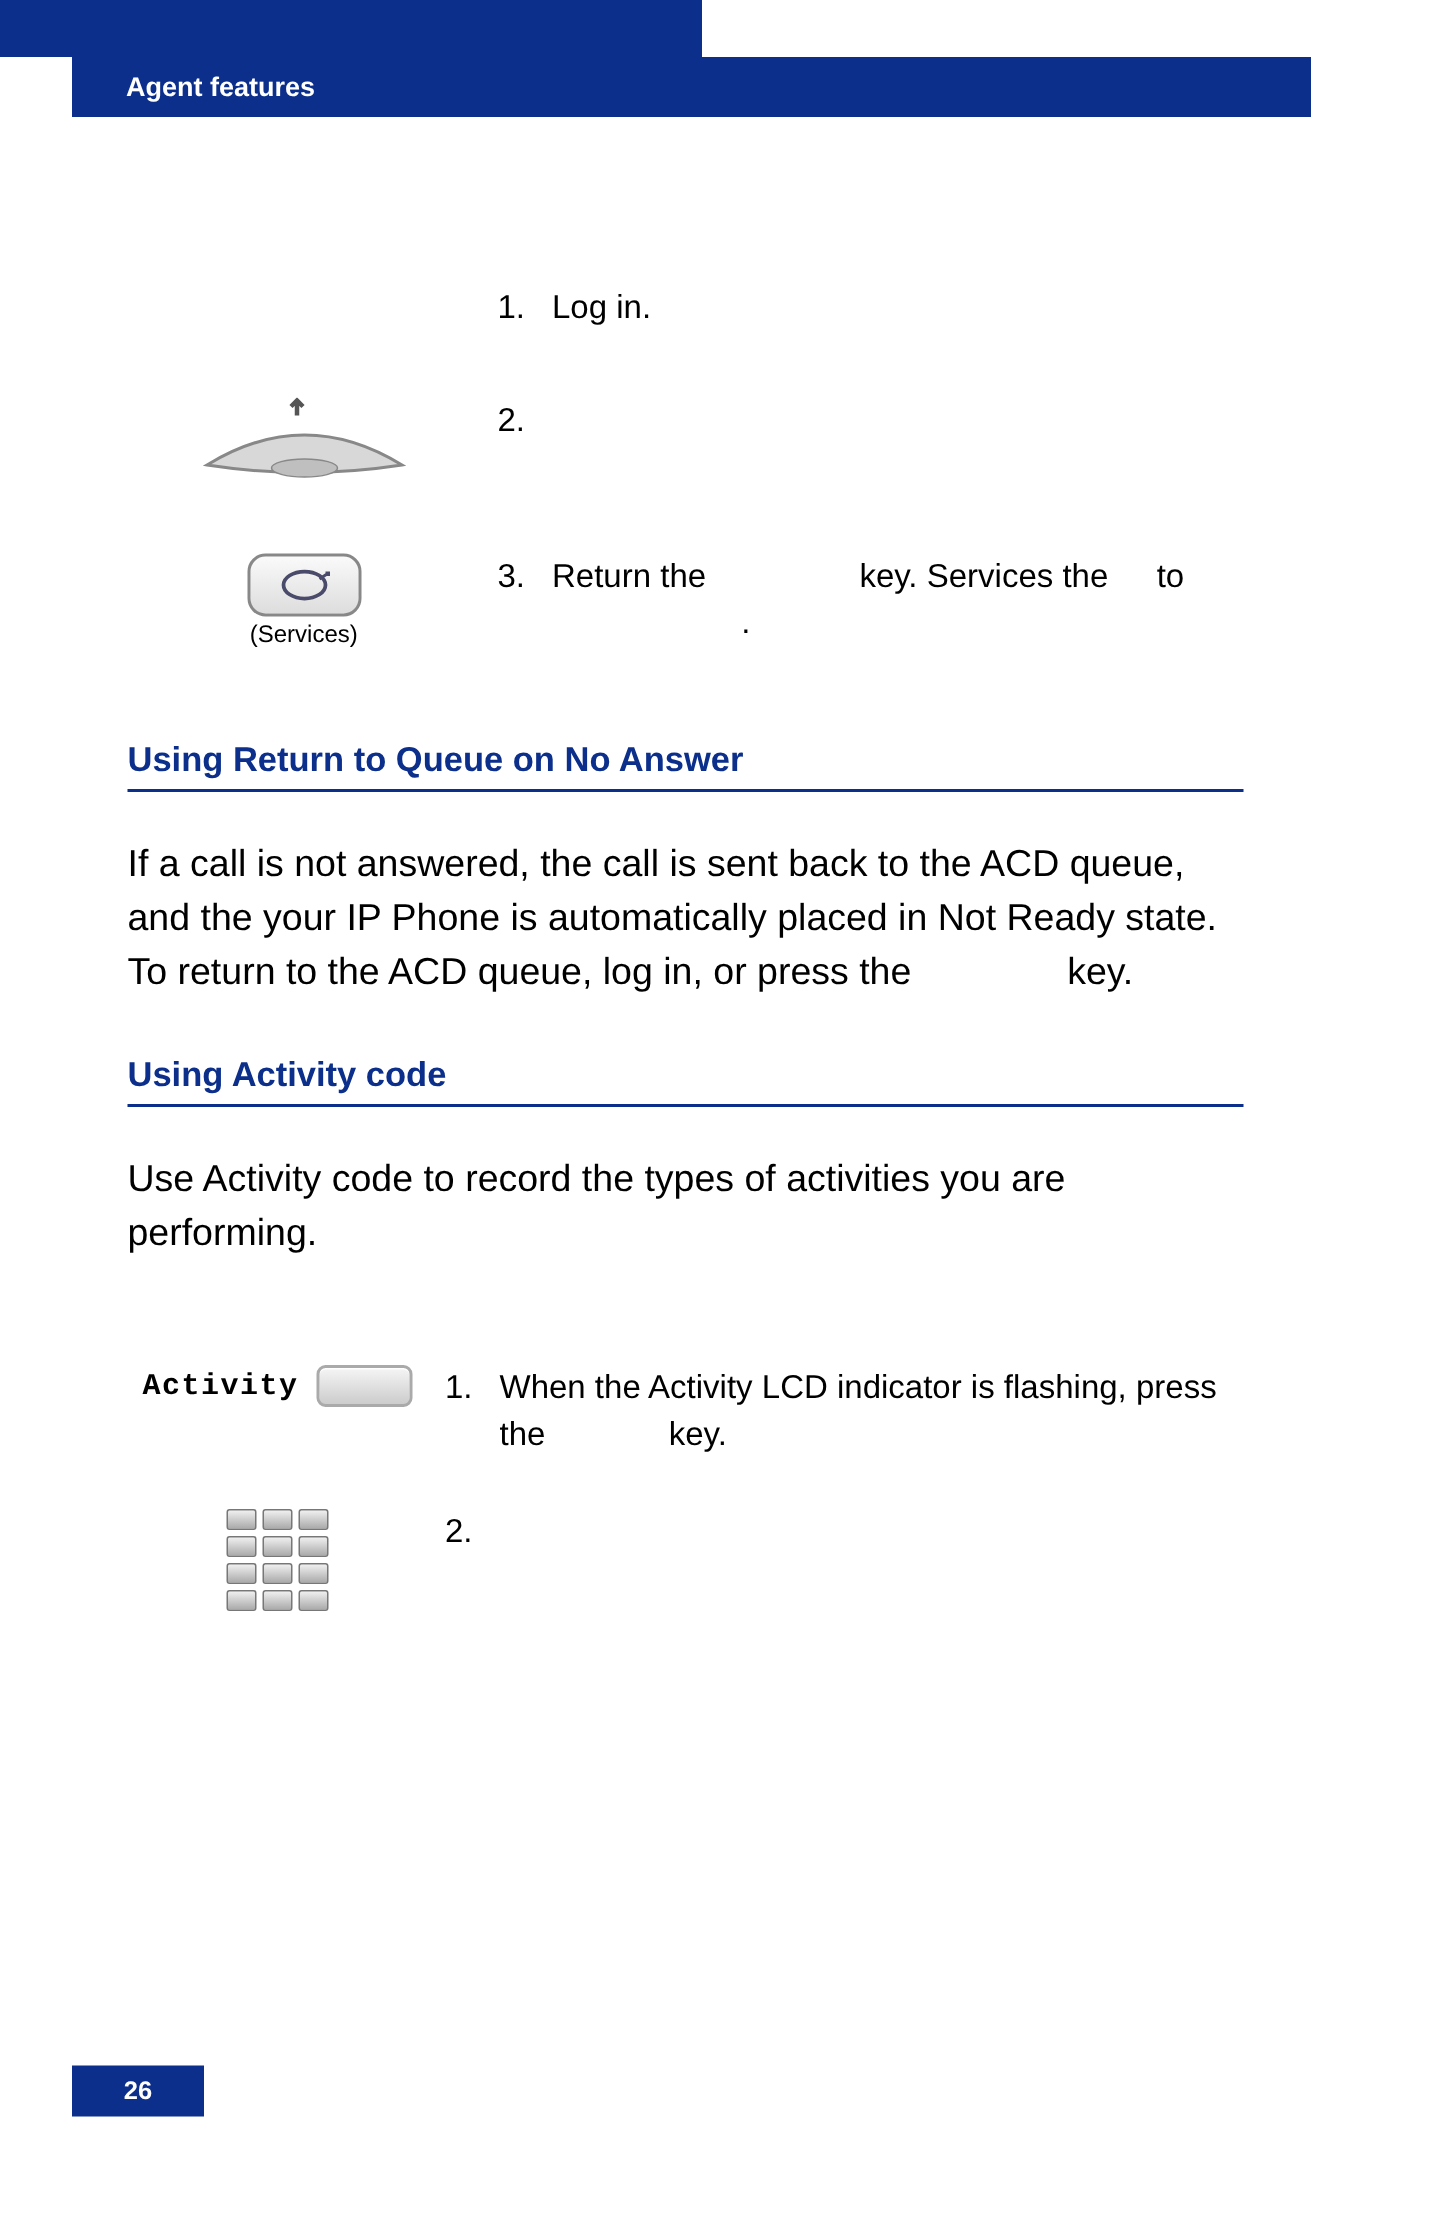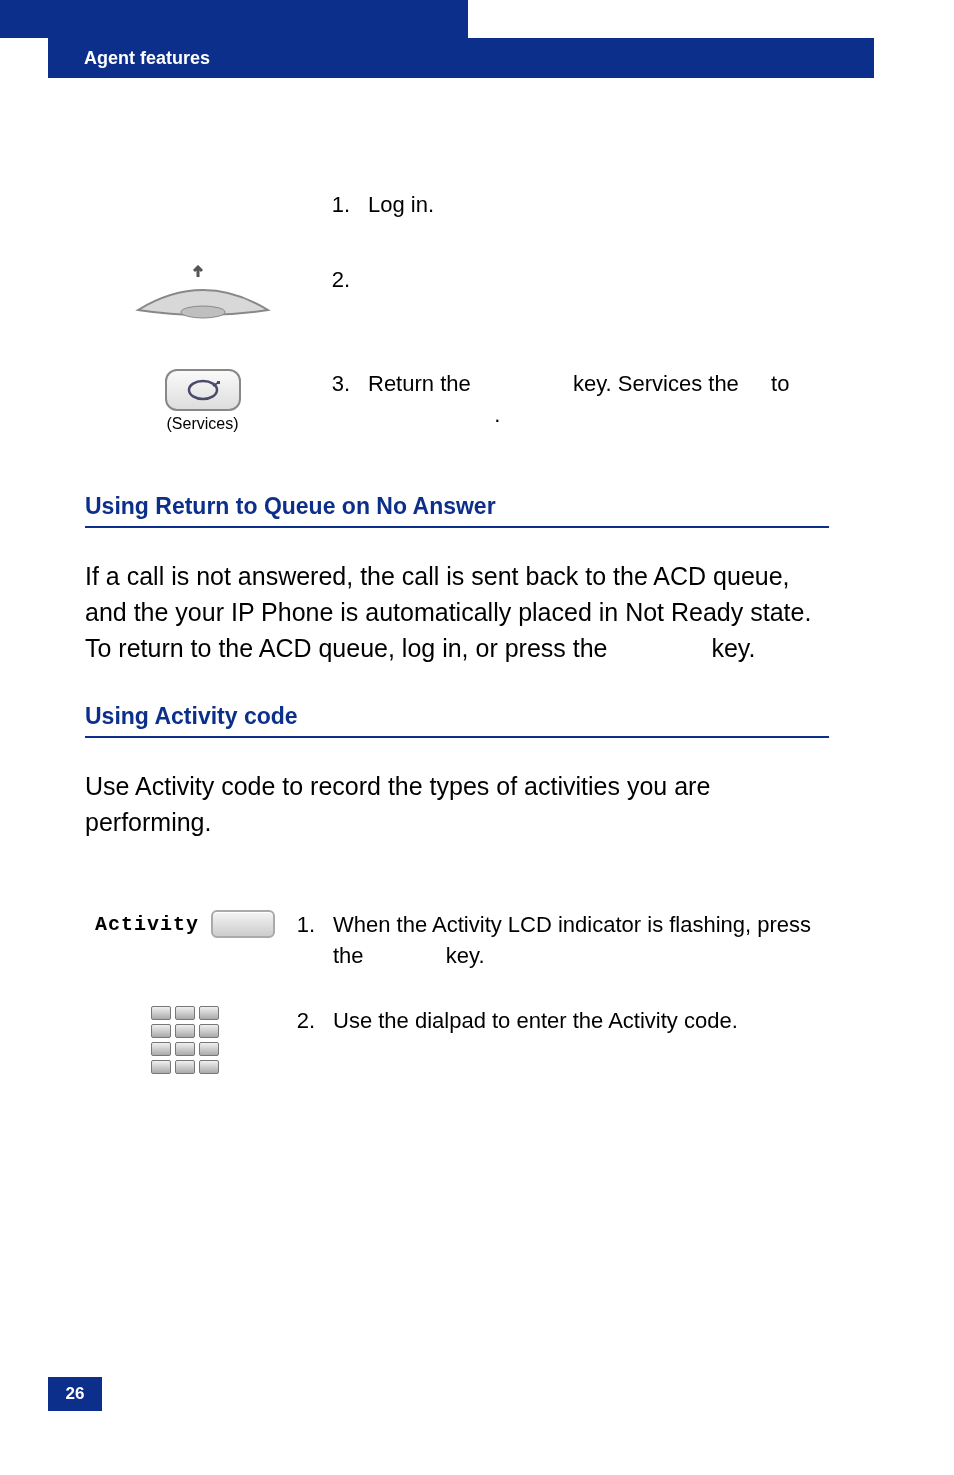--- a/index.html
+++ b/index.html
@@ -77,21 +77,21 @@
     margin-bottom: 30px;
   }
   .body-text {
     font-size: 25px;
     line-height: 1.45;
   }
   .page-num-box {
     position: absolute;
     left: 48px;
     bottom: 64px;
-    width: 54px;
+    width: 88px;
     height: 34px;
     background: #0b2f8a;
     color: #fff;
     font-weight: bold;
     font-size: 17px;
     display: flex;
     align-items: center;
     justify-content: center;
   }
   
@@ -241,21 +241,20 @@
         <div class="k"></div>
           <div class="k"></div>
           <div class="k"></div>
         <div class="k"></div>
           <div class="k"></div>
           <div class="k"></div>
       </div>
     </div>
     <div class="step-text">
       <span class="step-num">2.</span>
-      <span>Use the dialpad to enter the Activity code.</span>
     </div>
   </div>
 
 </div>
 
 <div class="page-num-box">
   <span>26</span>
 </div>
 
 </body></html>

